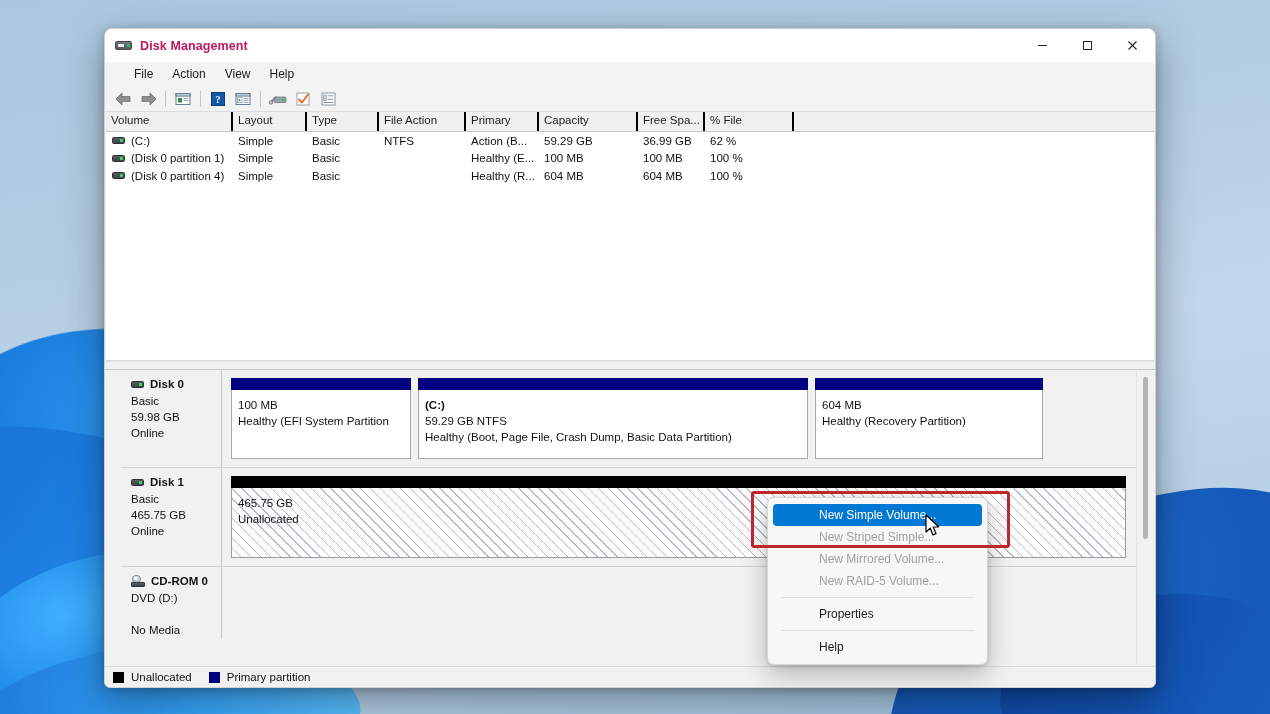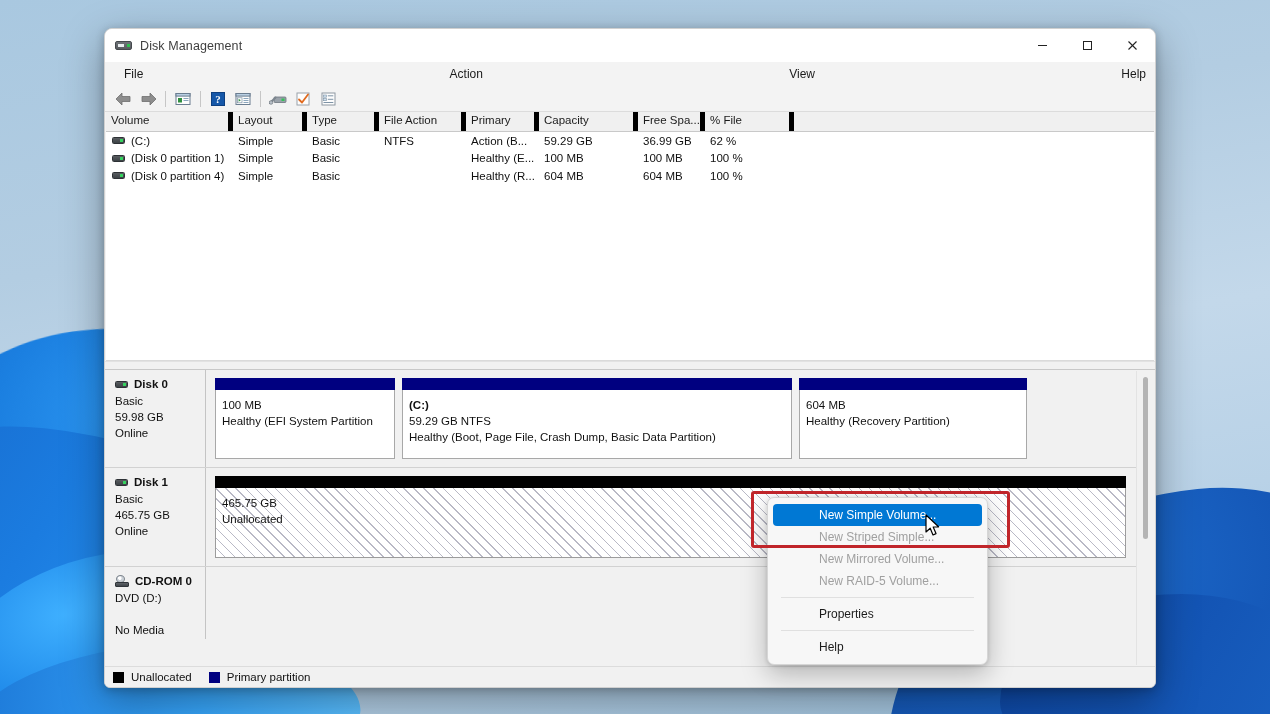--- a/index.html
+++ b/index.html
@@ -87,31 +87,31 @@
     position: absolute; left: 0; top: 3px; width: 17px; height: 9px;
     background: linear-gradient(#6f7478, #585c60);
     border: 1px solid #44484c; border-radius: 2px; box-sizing: border-box;
   }
   .app-icon .slot {
     position: absolute; left: 3px; top: 6px; width: 6px; height: 3px; background: #e9edf0;
   }
   .app-icon .led {
     position: absolute; left: 12px; top: 6px; width: 3px; height: 3px; background: #2fbf4f;
   }
-  .title-text { font-size: 12.5px; color: #404040; letter-spacing: .1px; }
+  .title-text { font-size: 12.5px; color: #be185d; letter-spacing: .1px; font-weight: bold; }
   .winbtns { position: absolute; right: 0; top: 0; height: 33px; display: flex; }
   .winbtn {
     width: 45px; height: 33px; display: flex; align-items: center; justify-content: center;
     font-size: 12px; color: #222; cursor: default;
   }
   .winbtn svg { display: block; }
 
   .menubar {
     height: 24px; background: #f3f3f3; display: flex; align-items: center;
-    padding-left: 10px; gap: 1px; flex: 0 0 auto; justify-content: space-between;
+    padding-left: 20px; gap: 1px; flex: 0 0 auto;
   }
   .menu-item {
     font-size: 12px; color: #1b1b1b; padding: 3px 9px; border-radius: 3px; cursor: default;
   }
 
   .toolbar {
     height: 25px; background: #f3f3f3; display: flex; align-items: center;
     padding-left: 7px; gap: 3px; flex: 0 0 auto;
     border-bottom: 1px solid #dcdcdc;
   }
@@ -121,21 +121,21 @@
 
   
   .listpane {
     background: #ffffff; flex: 0 0 auto; height: 248px;
     border-bottom: 1px solid #dadada; position: relative; overflow: hidden;
     margin: 0 1px;
   }
   .lheader { display: flex; height: 19px; background: #f0f0f0; border-bottom: 1px solid #c9c9c9; }
   .lh {
     font-size: 11.5px; color: #1b1b1b; padding: 2px 0 0 5px;
-    border-right: 5px solid #000000; box-sizing: border-box;
+    border-right: 2px solid #000000; box-sizing: border-box;
     white-space: nowrap; overflow: hidden;
   }
   .lrow { display: flex; height: 17.5px; align-items: center; }
   .lc {
     font-size: 11.5px; color: #101010; padding-left: 5px; box-sizing: border-box;
     white-space: nowrap; overflow: hidden;
   }
   .lc.first { display: flex; align-items: center; gap: 6px; padding-left: 6px; }
   .drv {
     width: 13px; height: 7px; border-radius: 1.5px; flex: 0 0 auto;
@@ -145,21 +145,21 @@
   .drv::after {
     content: ""; position: absolute; right: 1px; top: 1px; width: 3px; height: 3px; background: #35d35f;
   }
 
   
   .splitter { height: 7px; background: #f1f1f1; border-top: 1px solid #e2e2e2; border-bottom: 1px solid #c8c8c8; flex: 0 0 auto; }
 
   
   .graphpane { flex: 1 1 auto; position: relative; background: #f1f1f1; overflow: hidden; }
   .gscroll { position: absolute; left: 0; right: 19px; top: 0; bottom: 0; overflow: hidden; }
-  .diskrow { display: flex; border-bottom: 1px solid #d2d2d2; background: #f1f1f1; }
+  .diskrow { display: flex; border-bottom: 1px solid #d2d2d2; background: #f1f1f1; margin-left: 16px; }
   .diskinfo {
     width: 101px; flex: 0 0 101px; padding: 8px 0 8px 10px;
     border-right: 1px solid #c4c4c4; box-sizing: border-box; background: #f1f1f1;
   }
   .dtitle { display: flex; align-items: center; gap: 6px; font-size: 11.5px; font-weight: bold; color: #111; margin-bottom: 3px; }
   .dline { font-size: 11.5px; color: #111; line-height: 16px; }
   .dbars { flex: 1 1 auto; padding: 8px 10px 8px 9px; box-sizing: border-box; display: flex; gap: 7px; }
 
   .part {
     position: relative; background: #ffffff;

